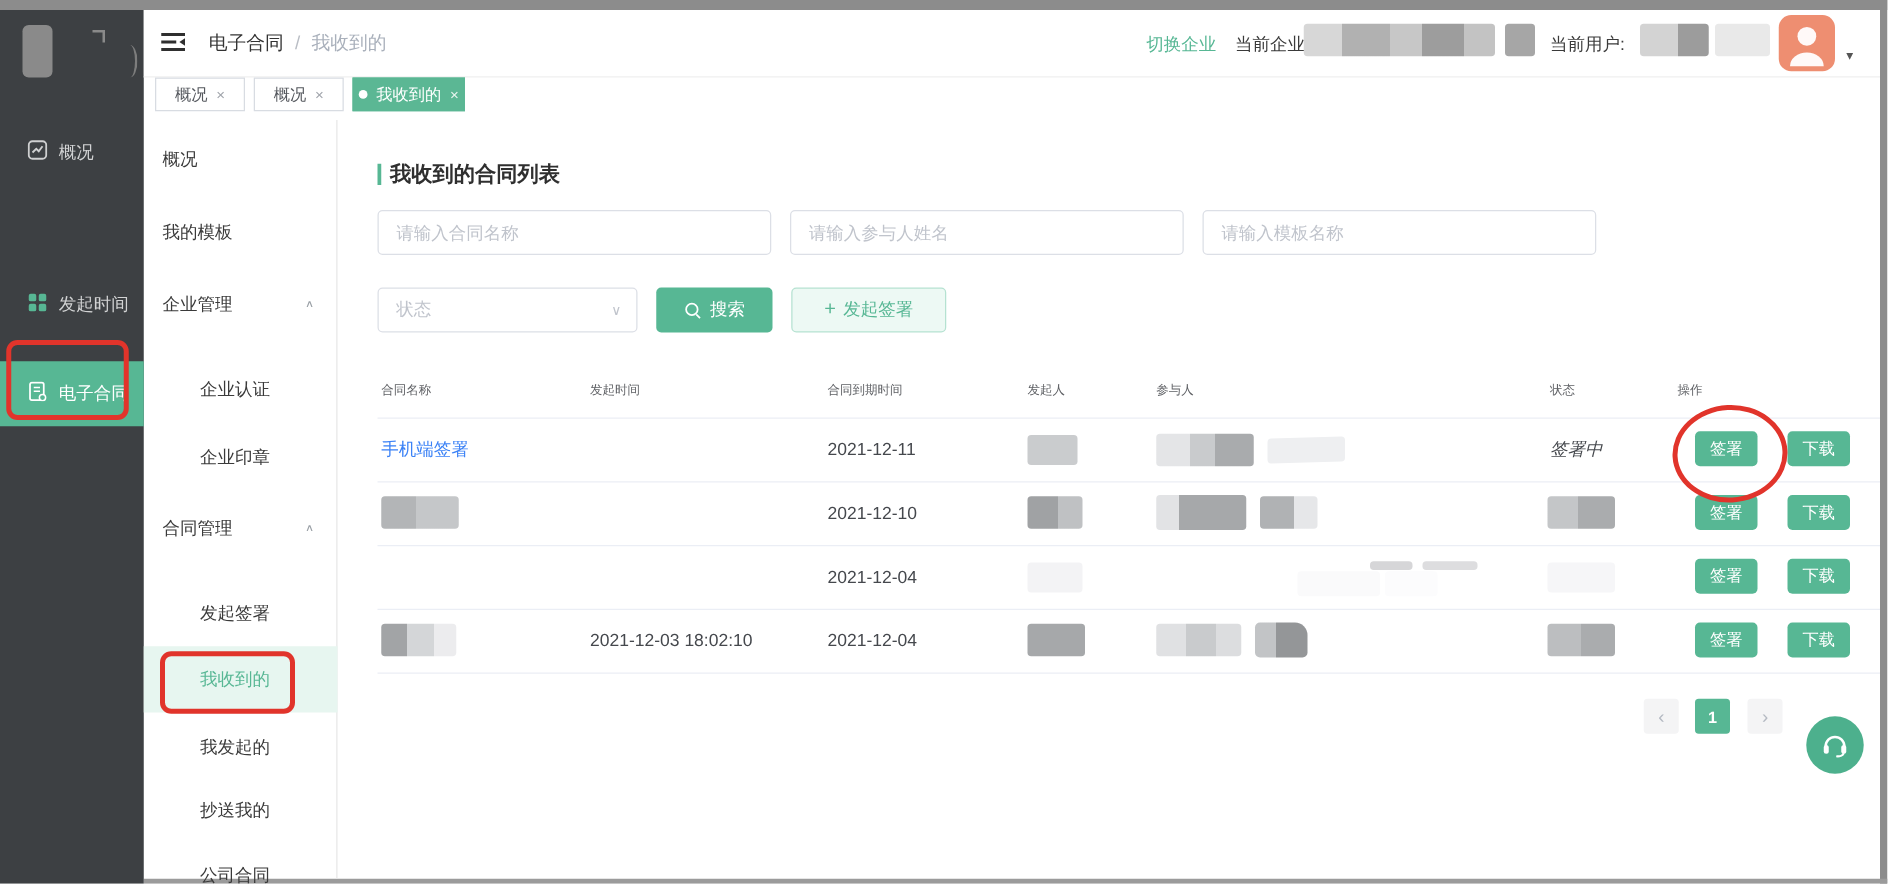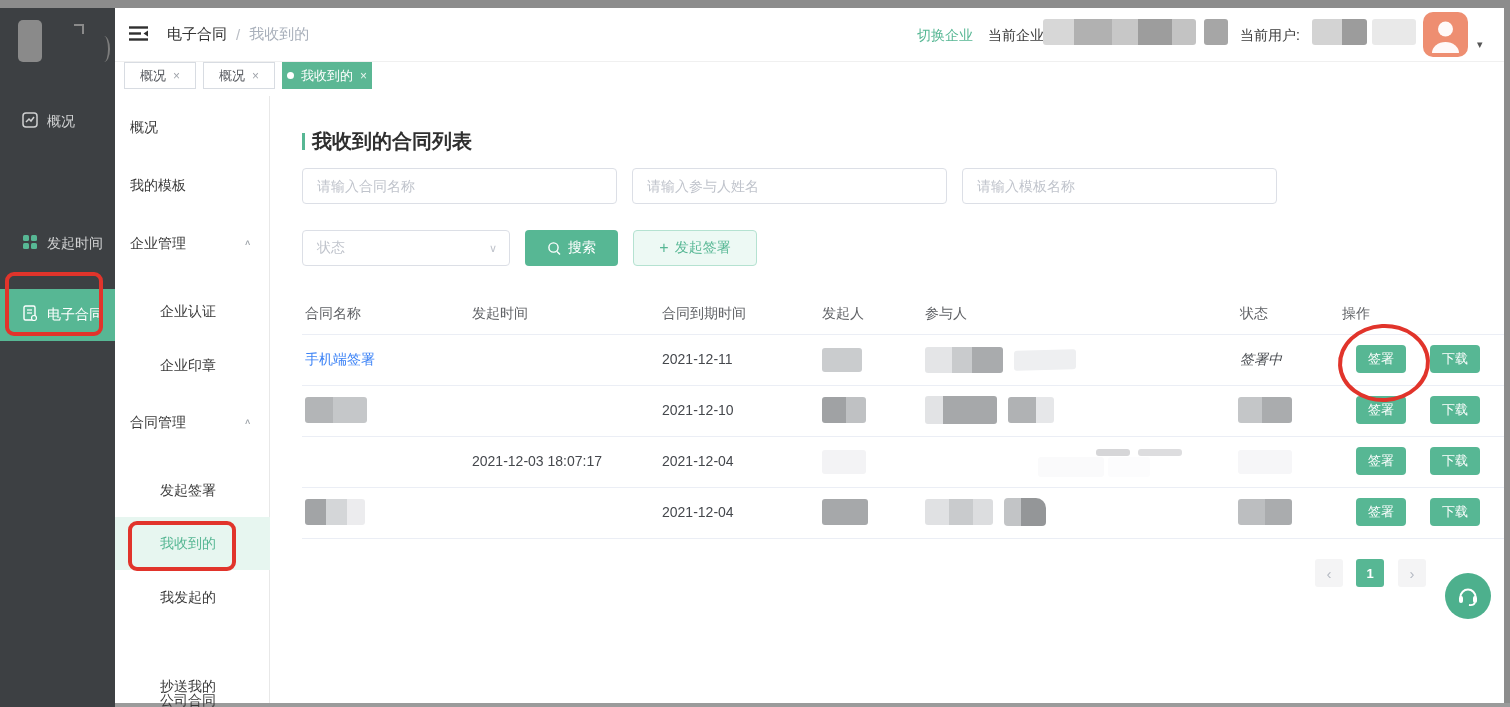--- a/index.html
+++ b/index.html
@@ -43,37 +43,37 @@
   
   .tab{top:62px;height:27px;box-sizing:border-box;display:flex;align-items:center;justify-content:center;gap:7px;
        background:#fff;border:1px solid #d8dce2;font-size:13px;color:#55585e;}
   .tab .x{color:#a0a4ab;font-size:12px;}
   .tab-active{background:#5bb794;border-color:#5bb794;color:#ffffff;}
   .tab-active .x{color:#e9f6f0;}
   .tab-dot{width:7px;height:7px;border-radius:50%;background:#ffffff;}
   
   .sec-title{display:flex;align-items:center;gap:7px;}
   .sec-title-bar{width:3px;height:17px;background:#57b794;}
-  .sec-title-text{font-size:20px;color:#2f2f2f;font-weight:600;}
+  .sec-title-text{font-size:17px;color:#2f2f2f;font-weight:600;}
   .inp{box-sizing:border-box;width:315px;height:36px;border:1px solid #dcdfe6;border-radius:4px;
        padding:0 14px;font-size:14px;color:#333;outline:none;background:#fff;font-family:"Liberation Sans",sans-serif;}
   .inp::placeholder{color:#c0c4cc;}
   .select{box-sizing:border-box;width:208px;height:36px;border:1px solid #dcdfe6;border-radius:4px;
           display:flex;align-items:center;justify-content:space-between;padding:0 12px 0 14px;
           font-size:14px;color:#c0c4cc;background:#fff;}
   .btn-primary{box-sizing:border-box;height:36px;background:#57b794;border-radius:4px;border:none;
           display:flex;align-items:center;justify-content:center;gap:6px;color:#fff;font-size:14px;cursor:pointer;
           font-family:"Liberation Sans",sans-serif;}
   .btn-plain{box-sizing:border-box;height:36px;background:#edf9f4;border:1px solid #b5e2d1;border-radius:4px;
           display:flex;align-items:center;justify-content:center;gap:6px;color:#57b794;font-size:14px;cursor:pointer;
           font-family:"Liberation Sans",sans-serif;}
   .plus{font-size:16px;line-height:1;}
   
   .t-head{left:302px;top:296px;width:1202px;height:38px;border-bottom:1px solid #ebeef5;}
-  .t-head span{position:absolute;top:9px;font-size:14px;color:#606266;white-space:nowrap;}
+  .t-head span{position:absolute;top:9px;font-size:10px;color:#606266;white-space:nowrap;}
   .t-row{left:302px;width:1202px;height:51px;border-bottom:1px solid #ebeef5;}
   .t-cell{position:absolute;top:0;height:51px;line-height:51px;font-size:14px;color:#45484d;white-space:nowrap;}
   .t-name{color:#3b82f6;}
   .t-btn{position:absolute;top:11px;width:50px;height:28px;background:#57b794;border:none;border-radius:4px;
          color:#fff;font-size:13px;cursor:pointer;font-family:"Liberation Sans",sans-serif;}
   .blk{position:absolute;border-radius:3px;}
   
   .pg{top:559px;width:28px;height:28px;border-radius:3px;display:flex;align-items:center;justify-content:center;
       font-size:15px;}
   .pg-nav{background:#f4f4f5;color:#b4b9c2;cursor:pointer;}
@@ -181,21 +181,21 @@
 <span class="abs s2-item" style="left:130px;top:175px;">我的模板</span>
 <span class="abs s2-item" style="left:130px;top:233px;">企业管理</span>
 <span class="abs s2-group-caret" style="left:244px;top:237px;">∧</span>
 <span class="abs s2-item" style="left:160px;top:301px;">企业认证</span>
 <span class="abs s2-item" style="left:160px;top:355px;">企业印章</span>
 <span class="abs s2-item" style="left:130px;top:412px;">合同管理</span>
 <span class="abs s2-group-caret" style="left:244px;top:416px;">∧</span>
 <span class="abs s2-item" style="left:160px;top:480px;">发起签署</span>
 <span class="abs s2-item s2-active" style="left:160px;top:533px;">我收到的</span>
 <span class="abs s2-item" style="left:160px;top:587px;">我发起的</span>
-<span class="abs s2-item" style="left:160px;top:676px;">抄送我的</span>
+<span class="abs s2-item" style="left:160px;top:638px;">抄送我的</span>
 <span class="abs s2-item" style="left:160px;top:690px;">公司合同</span>
 
 <div class="abs red-rect" style="left:128px;top:521px;width:100px;height:42px;"></div>
 
 <div class="abs sec-title" style="left:302px;top:128px;">
   <span class="sec-title-bar"></span>
   <span class="sec-title-text">我收到的合同列表</span>
 </div>
 
 <input class="abs inp" style="left: 302px; top: 168px;" placeholder="请输入合同名称">
@@ -246,34 +246,34 @@
   <span class="t-cell" style="left:360px;">2021-12-10</span>
   <div class="blk" style="left:520px;top:12px;width:44px;height:26px;background:linear-gradient(90deg,#a0a2a4 0 55%,#bfc1c3 55% 100%);"></div>
   <div class="blk" style="left:623px;top:11px;width:72px;height:28px;background:linear-gradient(90deg,#e2e3e5 0 25%,#a6a8aa 25% 100%);"></div>
   <div class="blk" style="left:706px;top:12px;width:46px;height:26px;background:linear-gradient(90deg,#b0b2b4 0 60%,#e6e7e9 60% 100%);"></div>
   <div class="blk" style="left:936px;top:12px;width:54px;height:26px;background:linear-gradient(90deg,#c4c6c8 0 45%,#aaacae 45% 100%);"></div>
   <button class="t-btn" style="left:1054px;">签署</button>
   <button class="t-btn" style="left:1128px;">下载</button>
 </div>
 
 <div class="abs t-row" style="top:436px;">
-  <span class="t-cell" style="left:170px;">2021-12-03 18:07:17</span>
   <span class="t-cell" style="left:360px;">2021-12-04</span>
   <div class="blk" style="left:520px;top:14px;width:44px;height:24px;background:#f3f3f5;"></div>
   <div class="blk" style="left:794px;top:13px;width:34px;height:7px;background:#d6d6d8;"></div>
   <div class="blk" style="left:836px;top:13px;width:44px;height:7px;background:#dddddf;"></div>
   <div class="blk" style="left:736px;top:21px;width:66px;height:20px;background:#fafafb;"></div>
   <div class="blk" style="left:806px;top:21px;width:42px;height:20px;background:#fcfcfd;"></div>
   <div class="blk" style="left:936px;top:14px;width:54px;height:24px;background:#f6f6f8;"></div>
   <button class="t-btn" style="left:1054px;">签署</button>
   <button class="t-btn" style="left:1128px;">下载</button>
 </div>
 
 <div class="abs t-row" style="top:487px;">
   <div class="blk" style="left:3px;top:12px;width:60px;height:26px;background:linear-gradient(90deg,#a2a4a6 0 35%,#d4d6d8 35% 70%,#ececee 70% 100%);"></div>
+  <span class="t-cell" style="left:170px;">2021-12-03 18:02:10</span>
   <span class="t-cell" style="left:360px;">2021-12-04</span>
   <div class="blk" style="left:520px;top:12px;width:46px;height:26px;background:#a6a8aa;"></div>
   <div class="blk" style="left:623px;top:12px;width:68px;height:26px;background:linear-gradient(90deg,#e0e1e3 0 35%,#c9cbcd 35% 70%,#dcdddf 70% 100%);"></div>
   <div class="blk" style="left:702px;top:11px;width:42px;height:28px;background:linear-gradient(90deg,#c2c4c6 0 40%,#949698 40% 100%);border-radius:4px 10px 4px 4px;"></div>
   <div class="blk" style="left:936px;top:12px;width:54px;height:26px;background:linear-gradient(90deg,#bcbec0 0 50%,#aaacae 50% 100%);"></div>
   <button class="t-btn" style="left:1054px;">签署</button>
   <button class="t-btn" style="left:1128px;">下载</button>
 </div>
 
 <div class="abs red-ellipse" style="left:1338px;top:324px;width:84px;height:70px;"></div>

